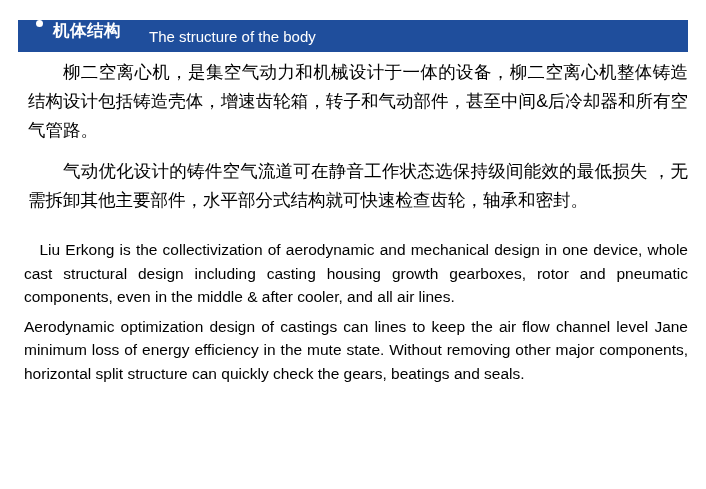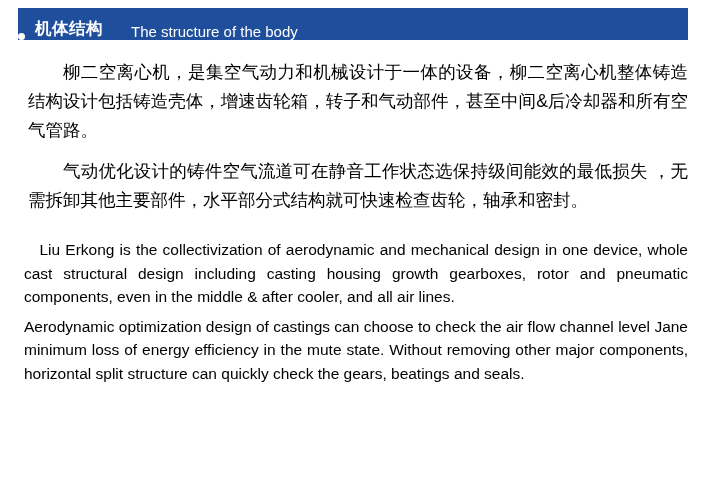--- a/index.html
+++ b/index.html
@@ -16,27 +16,28 @@
   }
   .slide {
     position: relative;
     width: 706px;
     height: 489px;
     background: #ffffff;
   }
   .title-bar {
     position: absolute;
     left: 18px;
-    top: 8px;
+    top: 20px;
     width: 670px;
     height: 32px;
     background: #1F4E9C;
     display: flex;
-    align-items: flex-end;
+    align-items: flex-start;
     box-sizing: border-box;
+    padding-left: 18px;
   }
   .bullet-dot {
     width: 7px;
     height: 7px;
     border-radius: 50%;
     background: #ffffff;
     margin-right: 10px;
     flex: 0 0 auto;
   }
   .title-cn {
@@ -102,16 +103,16 @@
     <span class="title-en">The structure of the body</span>
   </div>
 
   <div class="cn-block">
     <p class="cn-para">柳二空离心机，是集空气动力和机械设计于一体的设备，柳二空离心机整体铸造结构设计包括铸造壳体，增速齿轮箱，转子和气动部件，甚至中间&amp;后冷却器和所有空气管路。</p>
     <p class="cn-para">气动优化设计的铸件空气流道可在静音工作状态选保持级间能效的最低损失 ，无需拆卸其他主要部件，水平部分式结构就可快速检查齿轮，轴承和密封。</p>
   </div>
 
   <div class="en-block">
     <p class="en-para first">Liu Erkong is the collectivization of aerodynamic and mechanical design in one device, whole cast structural design including casting housing growth gearboxes, rotor and pneumatic components, even in the middle &amp; after cooler, and all air lines.</p>
-    <p class="en-para">Aerodynamic optimization design of castings can choose to check the air flow channel level Jane minimum loss of energy efficiency in the mute state. Without removing other major components, horizontal split structure can quickly check the gears, beatings and seals.</p>
+    <p class="en-para">Aerodynamic optimization design of castings can lines to keep the air flow channel level Jane minimum loss of energy efficiency in the mute state. Without removing other major components, horizontal split structure can quickly check the gears, beatings and seals.</p>
   </div>
 
 </div>
 
 </body></html>

